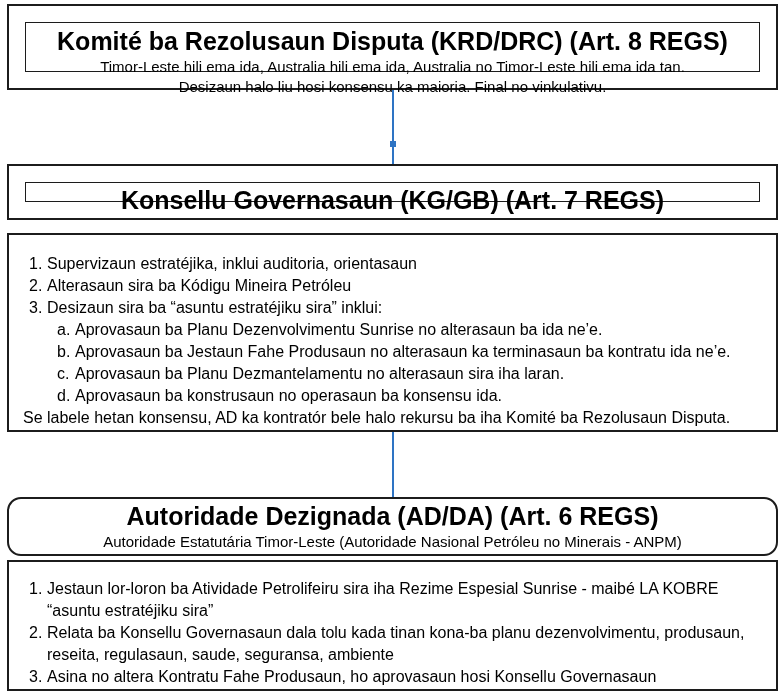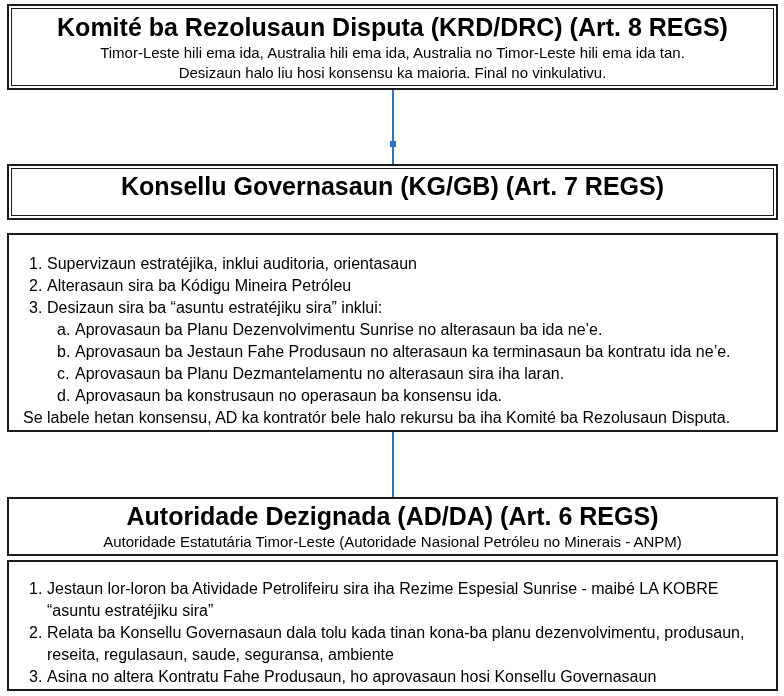--- a/index.html
+++ b/index.html
@@ -18,32 +18,32 @@
   }
   .box {
     position: absolute;
     left: 7px;
     width: 771px;
     box-sizing: border-box;
     background: #ffffff;
   }
   .double-outer {
     border: 2px solid #1c1c1c;
-    padding: 2px;
+    padding: 16px;
   }
   .double-inner {
     border: 1px solid #1c1c1c;
     height: 100%;
     box-sizing: border-box;
     text-align: center;
   }
   .single {
     border: 2px solid #1c1c1c;
   }
-  .header-center { text-align: center; }
+  .header-center { text-align: center; border-radius: 14px; }
   .box-title {
     font-size: 25px;
     font-weight: bold;
     line-height: 31px;
     margin-top: 3px;
     letter-spacing: 0px;
     white-space: nowrap;
   }
   .box-sub {
     font-size: 15px;

